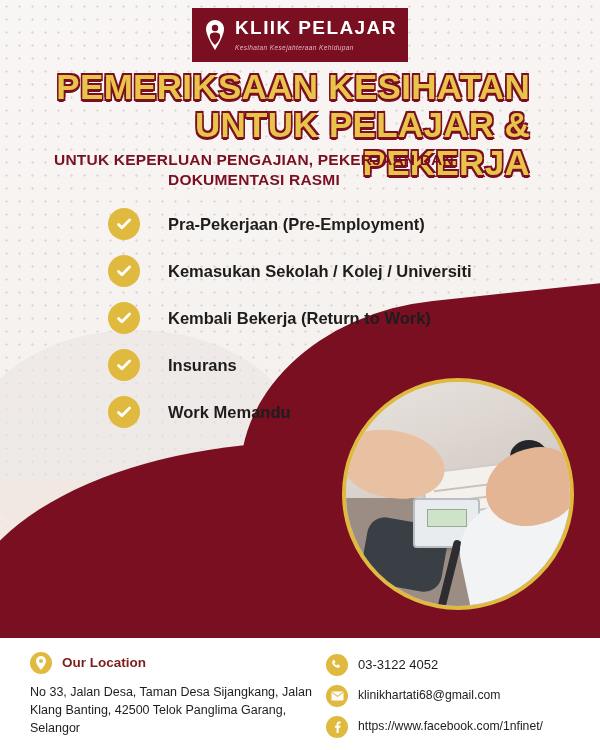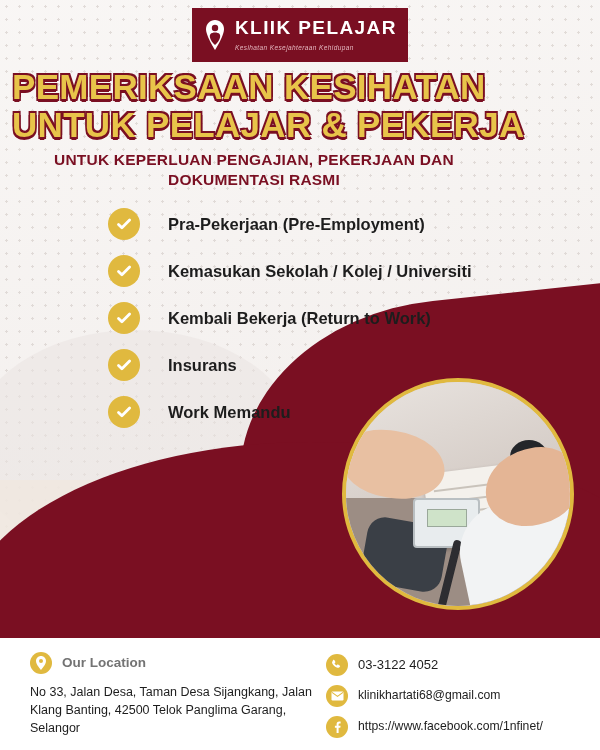--- a/index.html
+++ b/index.html
@@ -99,22 +99,22 @@
     font-style: italic;
     letter-spacing: .4px;
     margin-top: 4px;
     white-space: nowrap;
   }
 
   
   .headline {
     position: absolute;
     top: 68px; left: 0; width: 548px;
-    text-align: left;
-    padding: 0 12px;
+    text-align: right;
+    padding: 0 18px;
   }
   .headline h1 {
     font-size: 35px;
     line-height: 1.08;
     font-weight: bold;
     color: #e8c44a;
     letter-spacing: .3px;
     text-shadow:
       -1.6px -1.6px 0 #7a0f22,
       1.6px -1.6px 0 #7a0f22,
@@ -242,21 +242,21 @@
   .foot-right { flex: 1; padding-left: 6px; padding-top: 2px; }
   .foot-row { display: flex; align-items: flex-start; gap: 10px; margin-bottom: 9px; }
   .ic {
     width: 22px; height: 22px; flex: none;
     border-radius: 50%;
     background: #e0b93f;
     display: flex; align-items: center; justify-content: center;
   }
   .ic.loc { background: #e0b93f; }
   .foot-title {
-    font-size: 13.5px; font-weight: bold; color: #737373; padding-top: 3px;
+    font-size: 13.5px; font-weight: bold; color: #7f1d1d; padding-top: 3px;
   }
   .addr {
     font-size: 12.5px; color: #1d1d1d; line-height: 1.45; margin-top: 6px;
   }
   .foot-text { font-size: 13px; color: #1d1d1d; padding-top: 3px; line-height: 1.3; }
   .foot-text.small { font-size: 12.2px; }
 </style>
 </head>
 <body>
 

